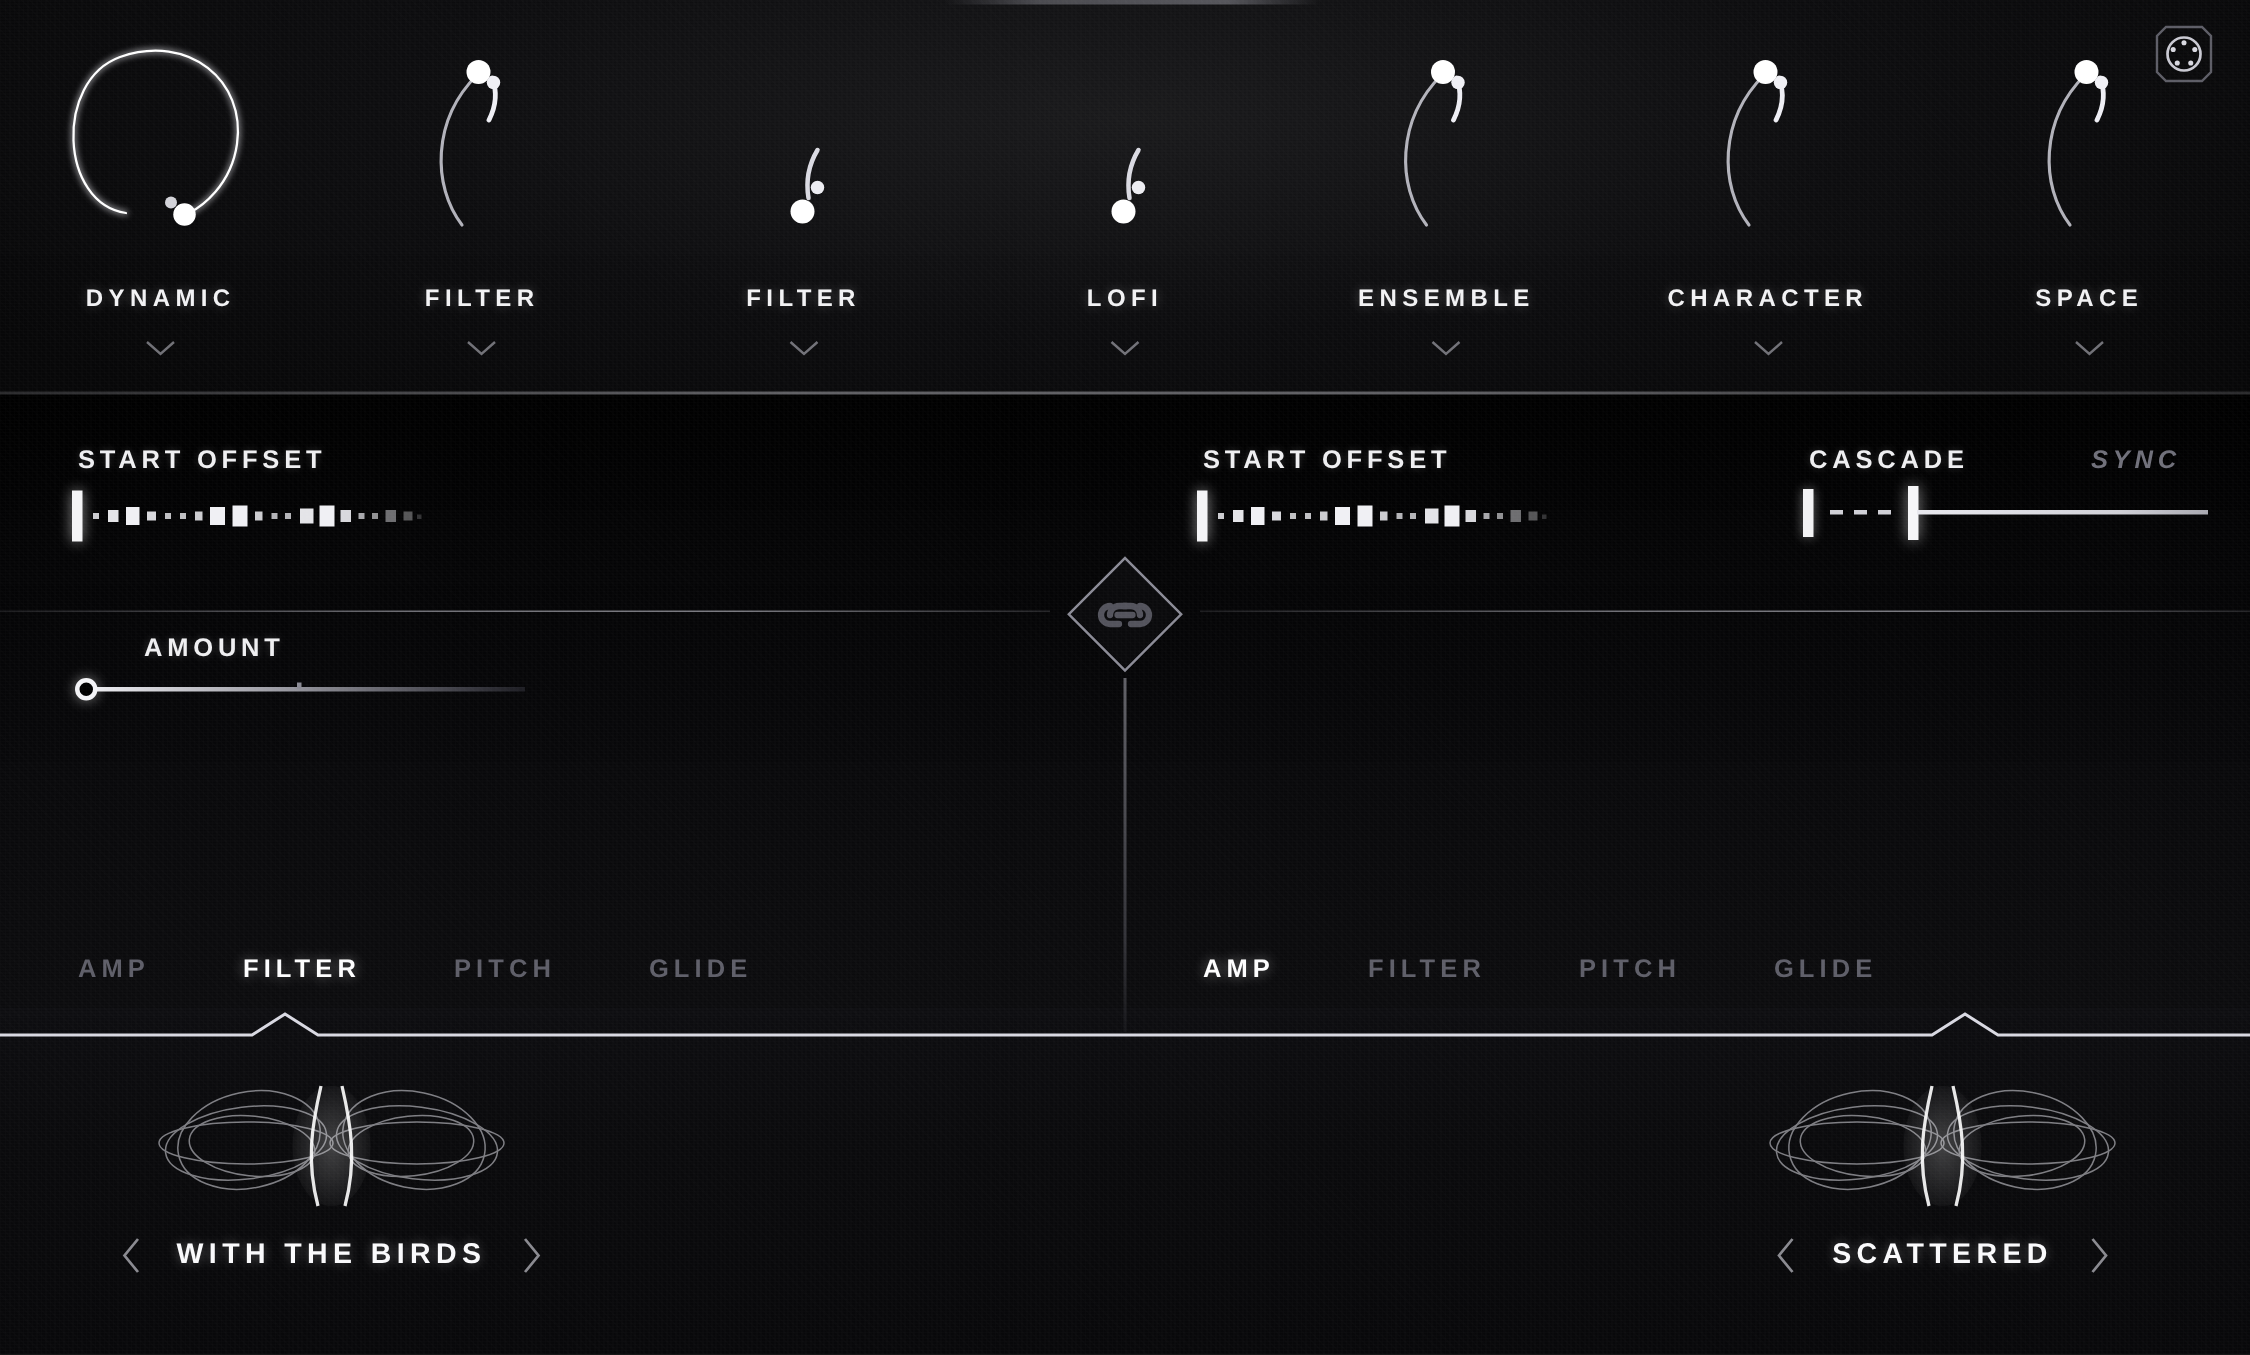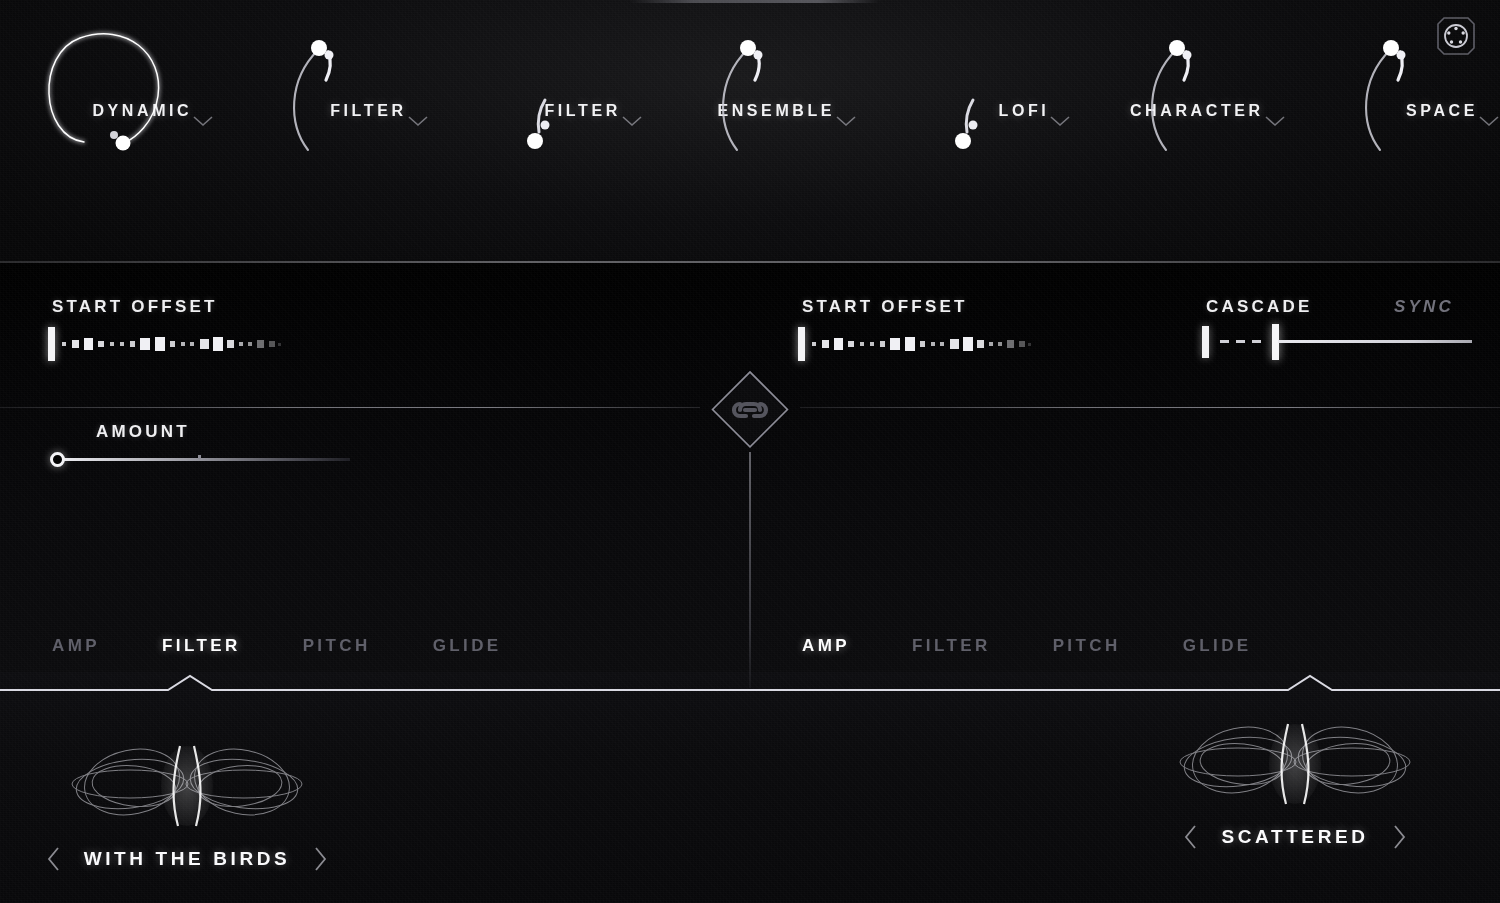--- a/index.html
+++ b/index.html
@@ -42,21 +42,21 @@
     position: absolute; right: 22px; top: 14px;
     width: 44px; height: 44px;
   }
   .modules {
     position: absolute; left: 0; top: 0; width: 1500px; height: 261px;
     display: flex;
   }
   .module {
     flex: 1 1 0;
     position: relative;
-    display: flex; flex-direction: row;
+    display: flex; flex-direction: column;
     align-items: center; justify-content: flex-end;
     padding-bottom: 24px;
     cursor: pointer;
   }
   .module-glyph {
     position: absolute; top: 24px; left: 50%;
     transform: translateX(-50%);
     width: 170px; height: 130px;
   }
   .module-label {
@@ -176,21 +176,21 @@
     position: absolute; left: 0; top: 672px; width: 1500px; height: 231px;
     background: linear-gradient(180deg, #0d0d10 0%, #0a0a0c 40%, #08080a 100%);
   }
   .bottom-rule {
     position: absolute; left: 0; top: 0; width: 1500px; height: 26px;
   }
   .src {
     position: absolute; top: 36px; width: 330px; height: 185px;
     display: flex; flex-direction: column; align-items: center;
   }
-  .src.left  { left: 22px; justify-content: center; }
+  .src.left  { left: 56px; }
   .src.right { left: 1130px; }
   .src-art { width: 250px; height: 112px; }
   .src-nav {
     display: flex; align-items: center; gap: 22px; margin-top: 4px;
   }
   .src-arrow { width: 16px; height: 26px; cursor: pointer; opacity: .65; }
   .src-name {
     font-size: 19px; letter-spacing: 3.6px; font-weight: 700; color: #fafafc;
     text-shadow: 0 0 8px rgba(255,255,255,.3); white-space: nowrap;
   }
@@ -268,43 +268,43 @@
         <div class="module-chev">
           <svg viewBox="0 0 22 12" width="22" height="12">
               <path d="M2 2 L11 10 L20 2" fill="none" stroke="#c6c6d0" stroke-width="1.6"></path>
             </svg>
         </div>
       </div>
 
       <div class="module">
         <div class="module-glyph">
           <svg viewBox="0 0 170 130" width="170" height="130">
+            <path d="M88 108 C86 96 88 86 94 76" fill="none" stroke="#dadae2" stroke-width="3" stroke-linecap="round"></path>
+            <circle cx="84" cy="117" r="8" fill="#ffffff"></circle>
+            <circle cx="94" cy="101" r="4.5" fill="#ededf2"></circle>
+          </svg>
+        </div>
+        <div class="module-label">LOFI</div>
+        <div class="module-chev">
+          <svg viewBox="0 0 22 12" width="22" height="12">
+              <path d="M2 2 L11 10 L20 2" fill="none" stroke="#c6c6d0" stroke-width="1.6"></path>
+            </svg>
+        </div>
+      </div>
+
+      <div class="module">
+        <div class="module-glyph">
+          <svg viewBox="0 0 170 130" width="170" height="130">
             <path d="M72 126 C52 100 52 56 82 26" fill="none" stroke="#cfcfd8" stroke-width="2.1" stroke-linecap="round" opacity=".85"></path>
             <path d="M92 28 C96 38 94 48 90 56" fill="none" stroke="#eeeef4" stroke-width="3.2" stroke-linecap="round"></path>
             <circle cx="83" cy="24" r="8" fill="#ffffff"></circle>
             <circle cx="93" cy="31" r="4.5" fill="#f0f0f5"></circle>
           </svg>
         </div>
         <div class="module-label">ENSEMBLE</div>
-        <div class="module-chev">
-          <svg viewBox="0 0 22 12" width="22" height="12">
-              <path d="M2 2 L11 10 L20 2" fill="none" stroke="#c6c6d0" stroke-width="1.6"></path>
-            </svg>
-        </div>
-      </div>
-
-      <div class="module">
-        <div class="module-glyph">
-          <svg viewBox="0 0 170 130" width="170" height="130">
-            <path d="M88 108 C86 96 88 86 94 76" fill="none" stroke="#dadae2" stroke-width="3" stroke-linecap="round"></path>
-            <circle cx="84" cy="117" r="8" fill="#ffffff"></circle>
-            <circle cx="94" cy="101" r="4.5" fill="#ededf2"></circle>
-          </svg>
-        </div>
-        <div class="module-label">LOFI</div>
         <div class="module-chev">
           <svg viewBox="0 0 22 12" width="22" height="12">
               <path d="M2 2 L11 10 L20 2" fill="none" stroke="#c6c6d0" stroke-width="1.6"></path>
             </svg>
         </div>
       </div>
 
       <div class="module">
         <div class="module-glyph">
           <svg viewBox="0 0 170 130" width="170" height="130">

